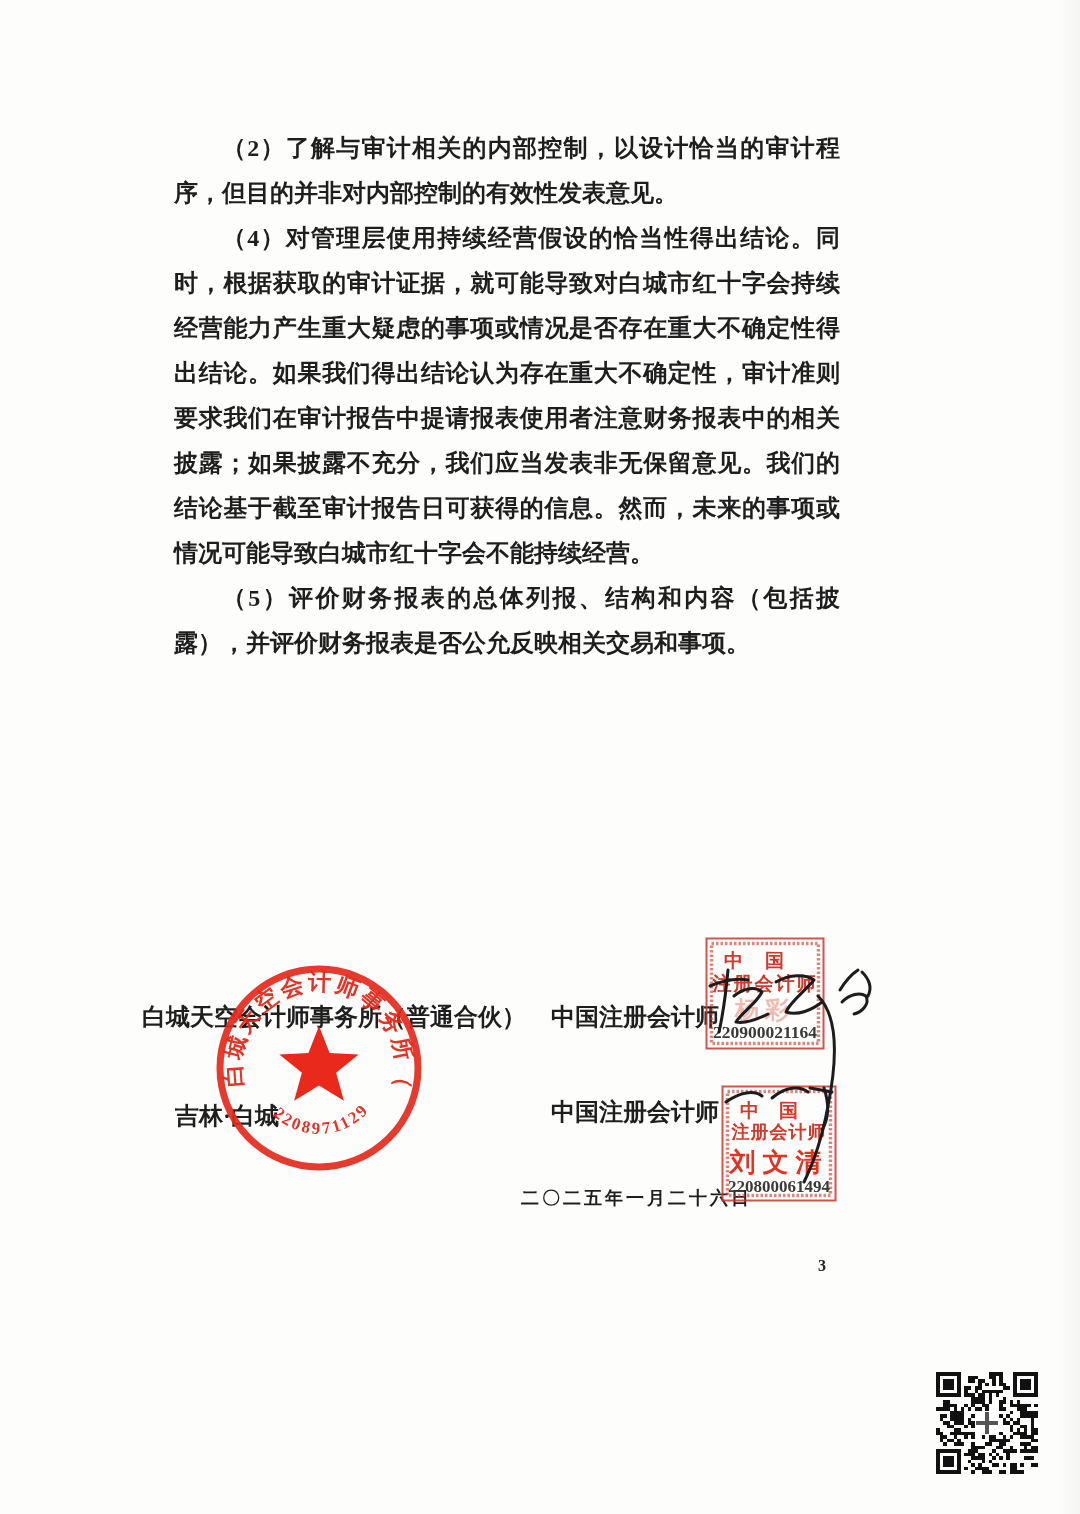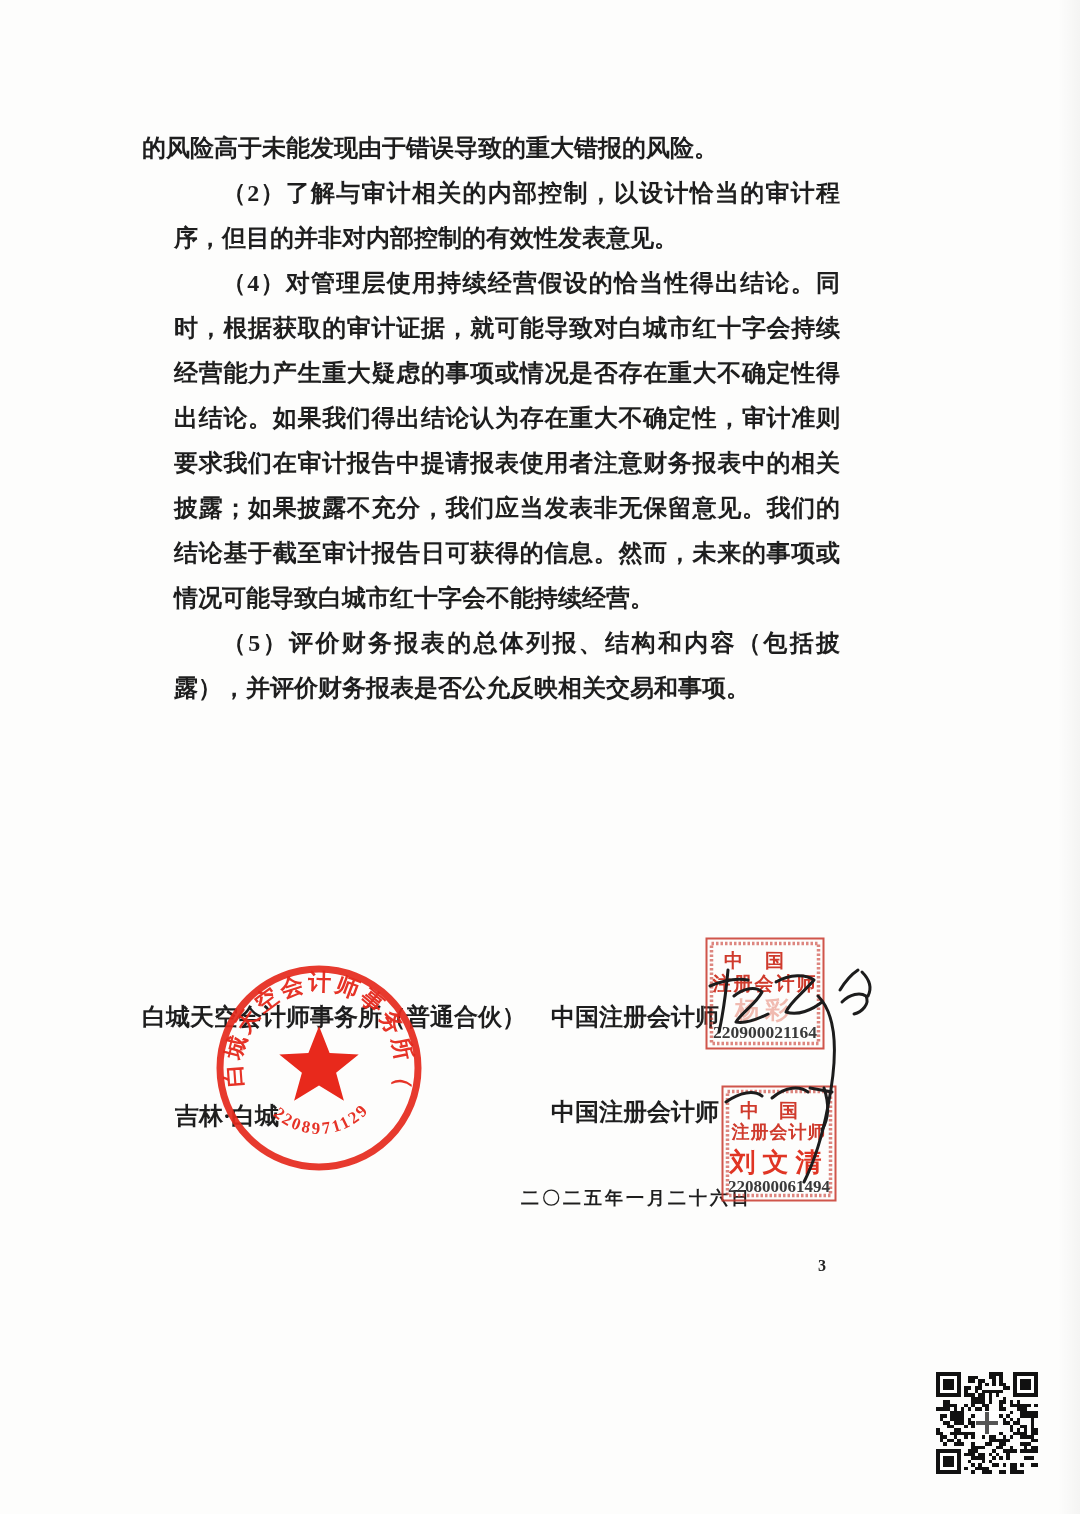--- a/index.html
+++ b/index.html
@@ -33,21 +33,20 @@
   #stamp2{left:720px;top:1084px;}
   #sig-layer{position:absolute;left:690px;top:930px;z-index:4;}
   #qr{position:absolute;left:936px;top:1372px;z-index:1;}
 </style>
 </head>
 <body>
 
 <div class="page-edge-shade"></div>
 
 <div class="body-text">
-  <p>的风险高于未能发现由于错误导致的重大错报的风险。</p>
   <p class="indent">（2）了解与审计相关的内部控制，以设计恰当的审计程序，但目的并非对内部控制的有效性发表意见。</p>
   <p class="indent">（4）对管理层使用持续经营假设的恰当性得出结论。同时，根据获取的审计证据，就可能导致对白城市红十字会持续经营能力产生重大疑虑的事项或情况是否存在重大不确定性得出结论。如果我们得出结论认为存在重大不确定性，审计准则要求我们在审计报告中提请报表使用者注意财务报表中的相关披露；如果披露不充分，我们应当发表非无保留意见。我们的结论基于截至审计报告日可获得的信息。然而，未来的事项或情况可能导致白城市红十字会不能持续经营。</p>
   <p class="indent">（5）评价财务报表的总体列报、结构和内容（包括披露），并评价财务报表是否公允反映相关交易和事项。</p>
 </div>
 
 <div id="firm-name" class="sign-line">白城天空会计师事务所（普通合伙）</div>
 <div id="cpa-1" class="sign-line">中国注册会计师</div>
 <div id="location" class="sign-line">吉林·白城</div>
 <div id="cpa-2" class="sign-line">中国注册会计师</div>
 <div id="date-line" class="sign-line">二〇二五年一月二十六日</div>

